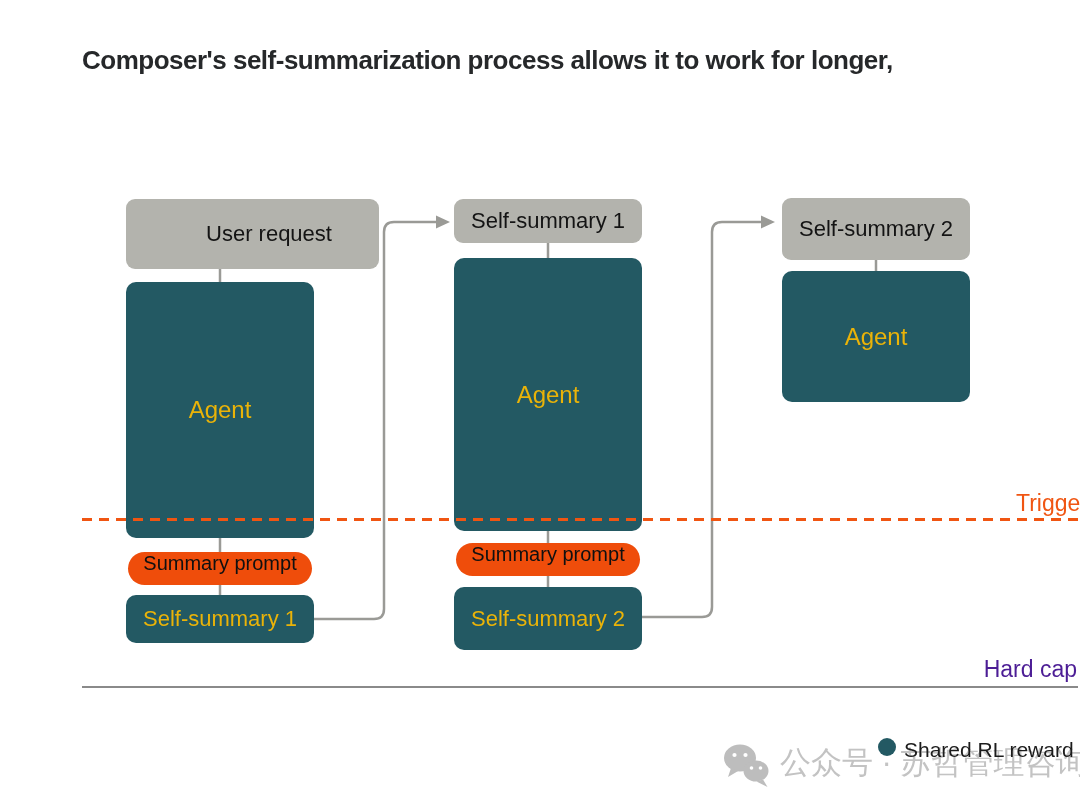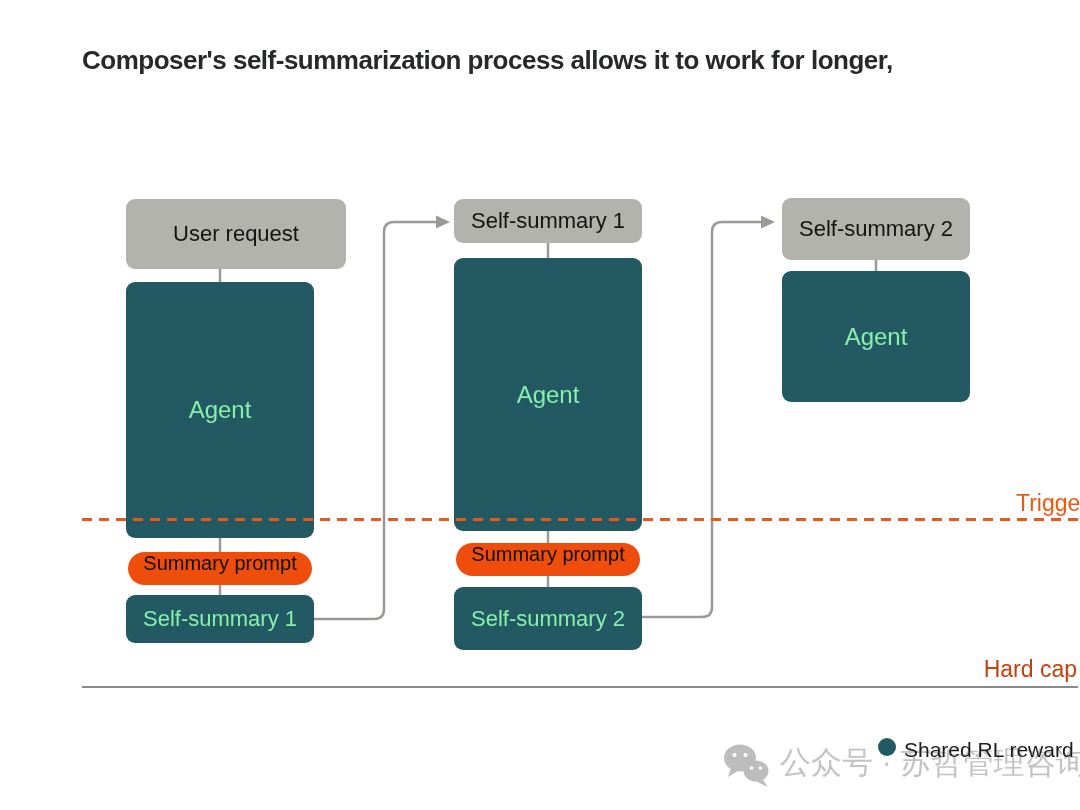--- a/index.html
+++ b/index.html
@@ -17,41 +17,41 @@
     letter-spacing:-0.5px; line-height:37px; color:var(--text-dark);
   }
   .connectors{position:absolute; left:0; top:0; z-index:1;}
   .connectors path{stroke:var(--line-gray); stroke-width:2.5; fill:none;}
   .connectors polygon{fill:var(--line-gray);}
   .box{
     position:absolute; z-index:2; border-radius:9px; display:flex;
     align-items:center; justify-content:center; text-align:center;
   }
   .gray-box{background:var(--box-gray); color:#141414; font-size:22px;}
-  .teal-box{background:var(--teal); color:#86efac;}
+  .teal-box{background:var(--teal); color:#eab308;border-radius:10px;}
   .agent-box{font-size:24px;}
   .out-box{font-size:22px;}
   .pill{
     position:absolute; z-index:3; border-radius:17px; background:var(--orange);
     color:#101010; font-size:20px; display:flex; align-items:flex-start; justify-content:center;
   }
   .trigger-line{
     position:absolute; z-index:5; left:42px; top:518px; width:998px; height:3px;
     background-image:repeating-linear-gradient(to right,
       var(--trigger-orange) 0, var(--trigger-orange) 10px, transparent 10px, transparent 17px);
   }
   .trigger-label{
     position:absolute; z-index:5; right:32px; top:490px; color:var(--trigger-orange);
     font-size:23px;
   }
   .hardcap-line{
     position:absolute; left:42px; top:686px; width:996px; height:2px; background:var(--hardcap-gray);
   }
   .hardcap-label{
-    position:absolute; right:43px; top:656px; color:#c2410c; font-size:23px;
+    position:absolute; right:43px; top:656px; color:#4c1d95; font-size:23px;
   }
   .watermark{
     position:absolute; z-index:4; left:682px; top:742px; display:flex; align-items:flex-start;
     gap:8px; color:var(--watermark-gray); font-size:31px; white-space:nowrap;
   }
   .legend{
     position:absolute; z-index:6; left:838px; top:738px; display:flex; align-items:flex-start; gap:8px;
   }
   .legend-dot{width:18px; height:18px; border-radius:50%; background:var(--teal);}
   .legend-label{font-size:21px; color:#1c1c1c;}
@@ -73,21 +73,21 @@
     <path d="M 508 531 V 587"></path>
     <path d="M 836 260 V 271"></path>
 
     <path d="M 274 619 H 334 Q 344 619 344 609 V 232 Q 344 222 354 222 H 397"></path>
     <polygon points="396,215.5 396,228.5 410,222"></polygon>
 
     <path d="M 602 617 H 662 Q 672 617 672 607 V 232 Q 672 222 682 222 H 722"></path>
     <polygon points="721,215.5 721,228.5 735,222"></polygon>
   </svg>
 
-  <div class="box gray-box" style="left:86px; top:199px; width:220px; height:70px;">
+  <div class="box gray-box" style="left:86px; top:199px; width:220px; height:70px;padding-left:33px;">
     <span>User request</span>
   </div>
   <div class="box teal-box agent-box" style="left:86px; top:282px; width:188px; height:256px;">
     <span>Agent</span>
   </div>
   <div class="pill" style="left:88px; top:552px; width:184px; height:33px;">
     <span>Summary prompt</span>
   </div>
   <div class="box teal-box out-box" style="left:86px; top:595px; width:188px; height:48px;">
     <span>Self-summary 1</span>

